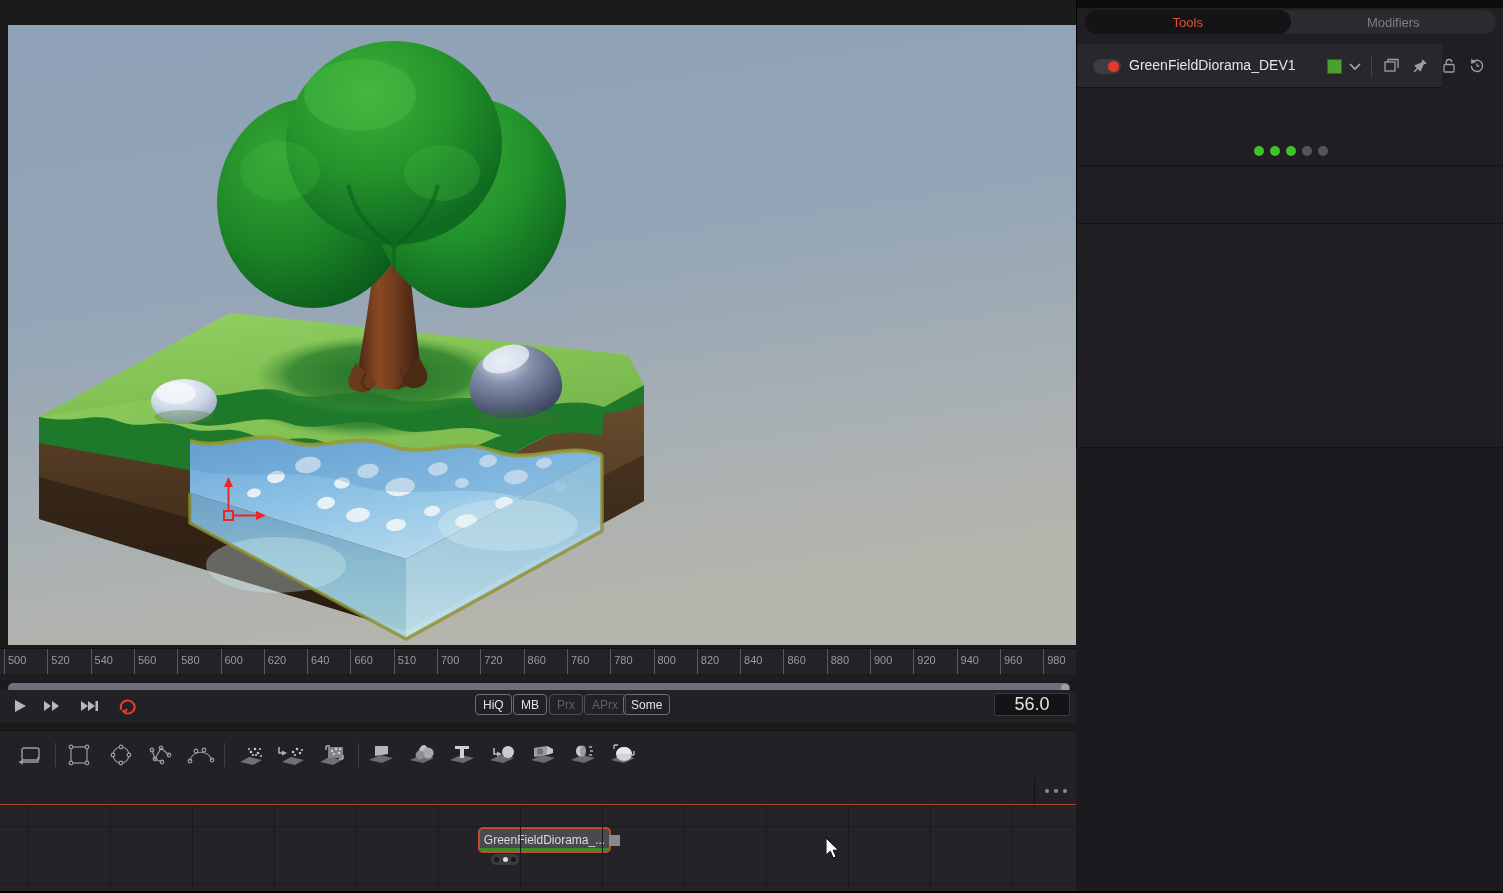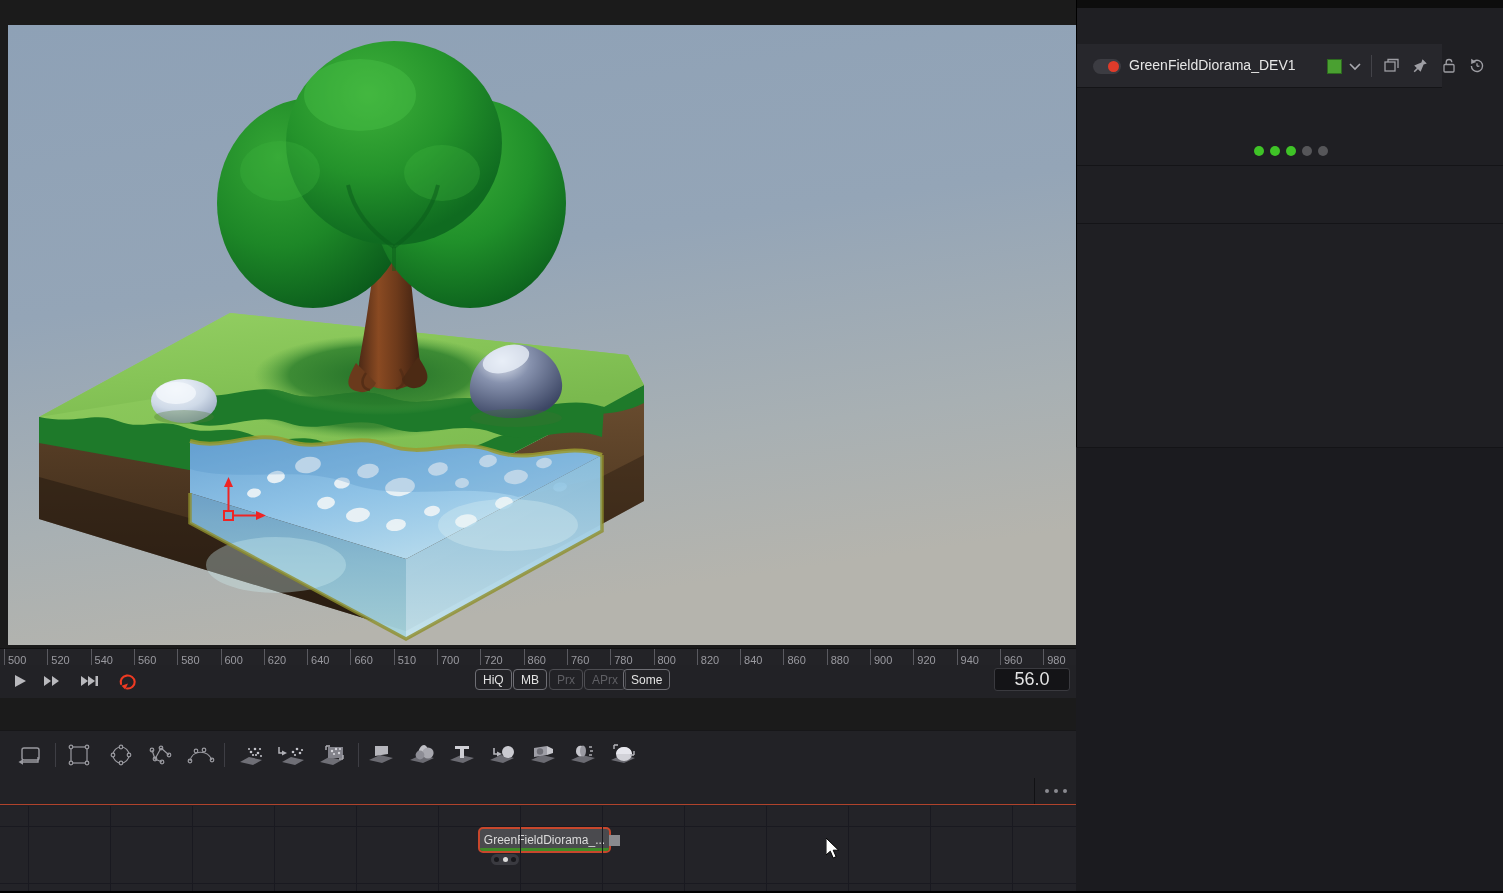--- a/index.html
+++ b/index.html
@@ -59,21 +59,21 @@
     position:absolute; left:8px; top:683px; width:1062px; height:10px;
     background:#6a707c; border-radius:5px;
   }
   #scrub-knob{
     position:absolute; right:1px; top:1px; width:8px; height:8px;
     border-radius:50%; background:#9aa0aa;
   }
 
   
   #transport{
-    position:absolute; left:0; top:665px; width:1076px; height:33px;
+    position:absolute; left:0; top:690px; width:1076px; height:33px;
     background:#222226;
   }
   .tp-btn{
     position:absolute; top:4px; width:24px; height:24px;
     display:flex; align-items:center; justify-content:center;
   }
   .tp-btn svg{ display:block; }
   .qual-btn{
     position:absolute; top:4px; height:21px; padding:0 7px;
     border:1px solid #4d4d52; border-radius:4px;
@@ -721,20 +721,24 @@
     </div>
 
     <svg id="cursor" viewBox="0 0 16 22">
       <polygon points="0,0 0,17 4.3,13.2 7.2,20 10.1,18.6 7.2,12.2 12.6,12.2" fill="#ffffff" stroke="#000000" stroke-width="1"></polygon>
     </svg>
   </div>
 
   <div id="inspector">
     <div id="insp-topline"></div>
 
+    <div id="tabs-tm">
+      <div class="tm-tab active">Tools</div>
+      <div class="tm-tab">Modifiers</div>
+    </div>
 
     <div id="node-header">
       <div id="nh-toggle">
           <i></i>
         </div>
       <div id="nh-title">GreenFieldDiorama_DEV1</div>
       <div id="nh-swatch"></div>
       <svg id="nh-chev" viewBox="0 0 16 16">
         <path d="M3,6 L8,11 L13,6" fill="none" stroke="#aaaab0" stroke-width="1.6"></path>
       </svg>

